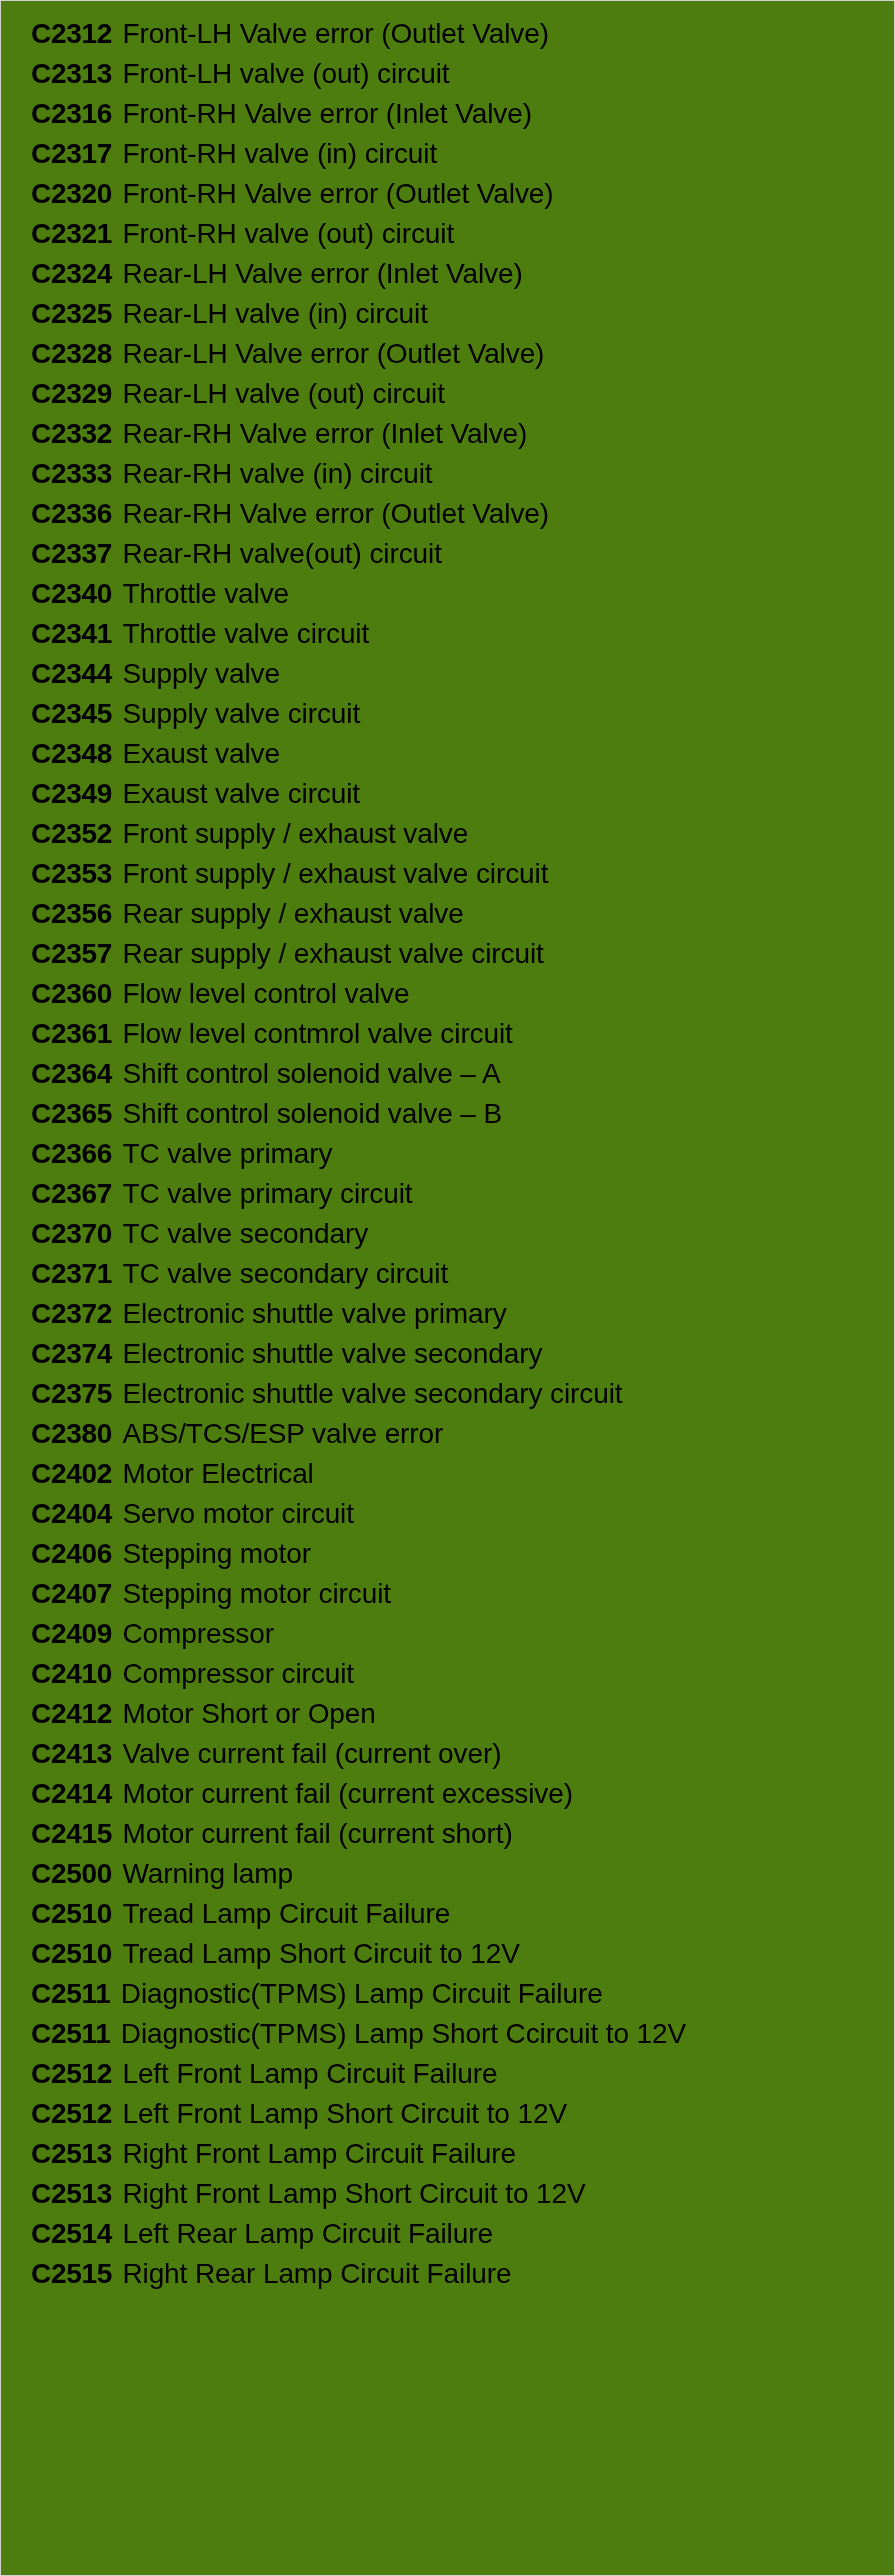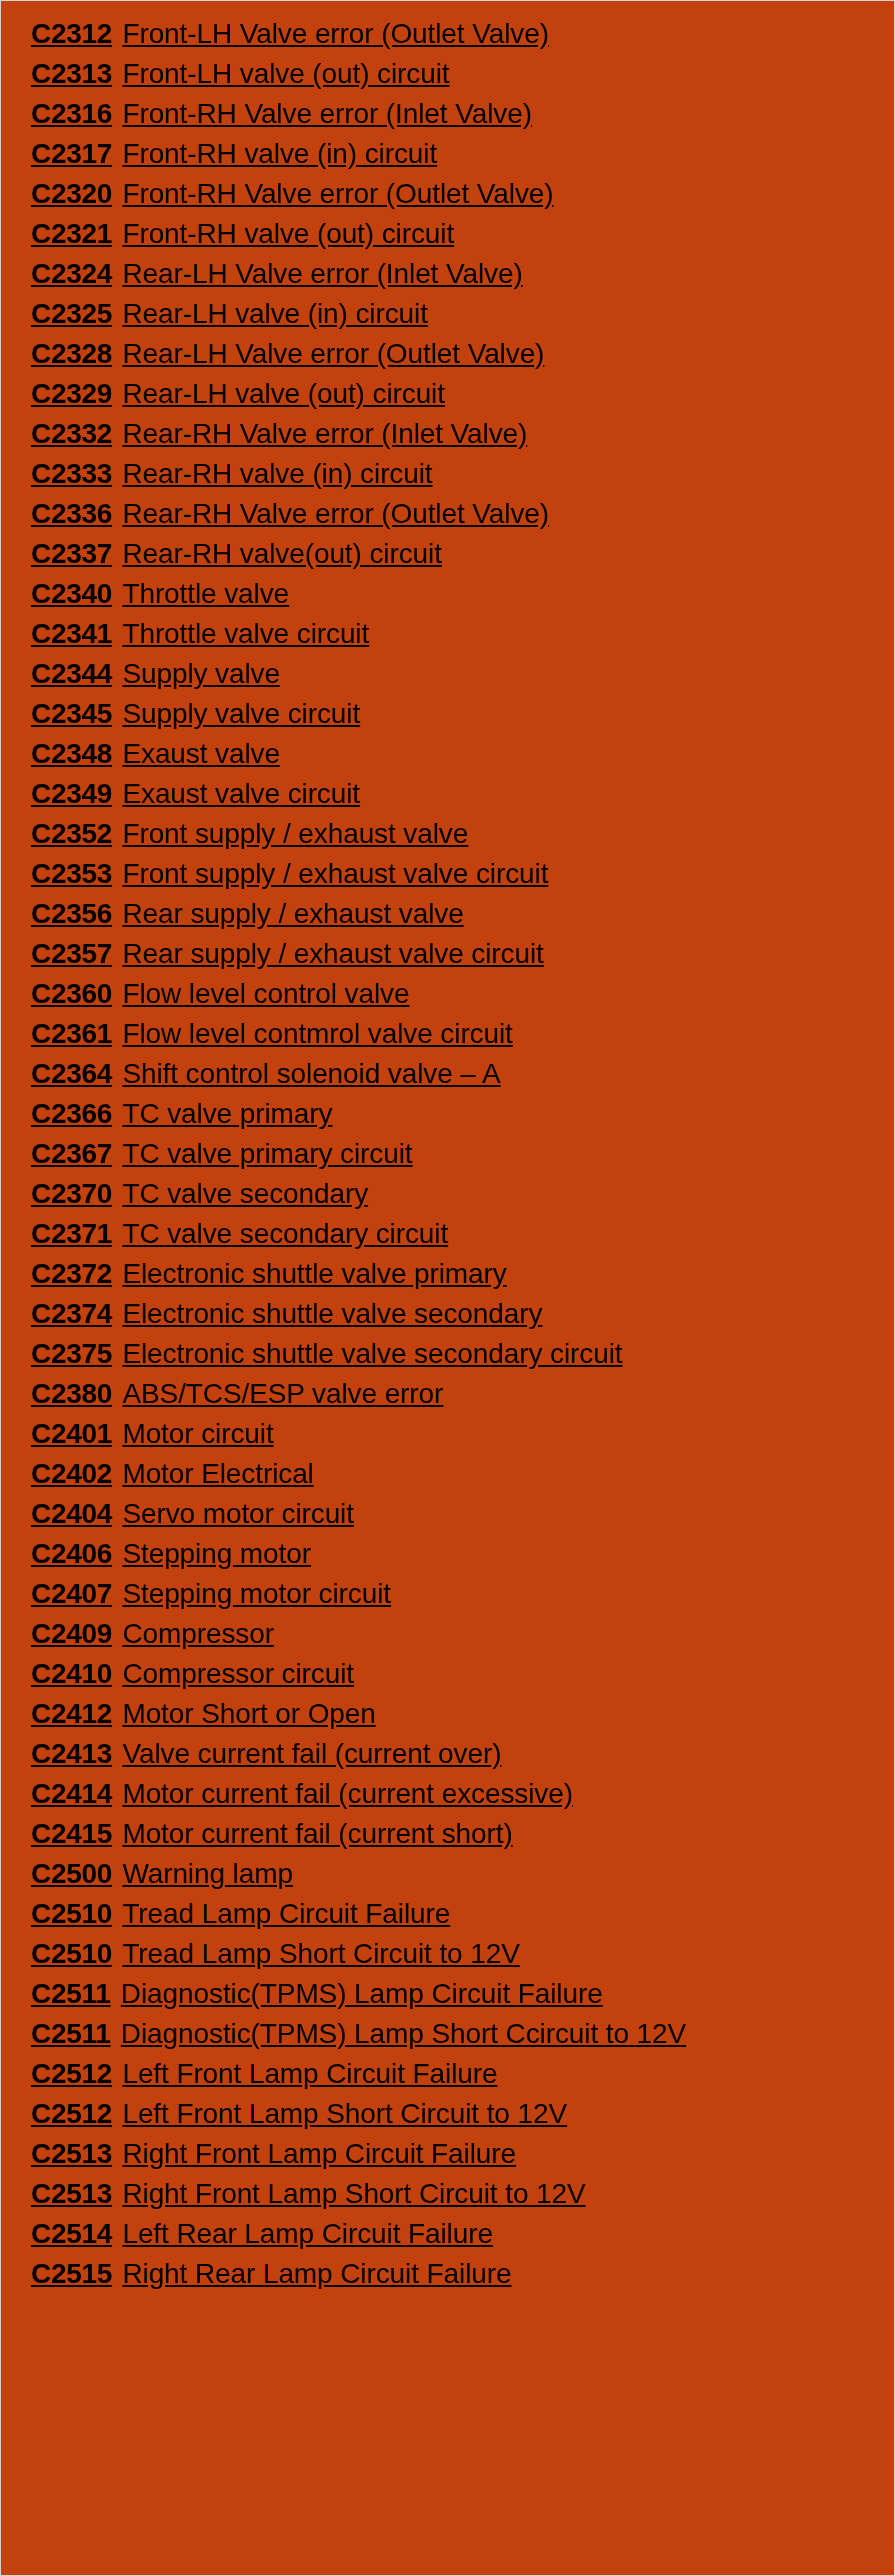--- a/index.html
+++ b/index.html
@@ -11,24 +11,23 @@
     width: 895px;
     height: 2576px;
     font-family: "Liberation Sans", sans-serif;
     color: #000000;
     overflow: hidden;
   }
   #dtc-page {
     box-sizing: border-box;
     width: 895px;
     height: 2576px;
-    background: #c2410c;
+    background: #4d7c0f;
     border: 0.9px solid #d2d2d2;
     padding: 13.2px 0 0 0;
-    text-decoration: underline;
   }
   #dtc-list {
     list-style: none;
     margin: 0;
     padding: 0 0 0 30px;
   }
   .dtc-row {
     display: block;
     height: 40px;
     line-height: 40px;
@@ -72,29 +71,29 @@
       <li class="dtc-row"><span class="dtc-code">C2345</span><span class="dtc-desc">Supply valve circuit</span></li>
       <li class="dtc-row"><span class="dtc-code">C2348</span><span class="dtc-desc">Exaust valve</span></li>
       <li class="dtc-row"><span class="dtc-code">C2349</span><span class="dtc-desc">Exaust valve circuit</span></li>
       <li class="dtc-row"><span class="dtc-code">C2352</span><span class="dtc-desc">Front supply / exhaust valve</span></li>
       <li class="dtc-row"><span class="dtc-code">C2353</span><span class="dtc-desc">Front supply / exhaust valve circuit</span></li>
       <li class="dtc-row"><span class="dtc-code">C2356</span><span class="dtc-desc">Rear supply / exhaust valve</span></li>
       <li class="dtc-row"><span class="dtc-code">C2357</span><span class="dtc-desc">Rear supply / exhaust valve circuit</span></li>
       <li class="dtc-row"><span class="dtc-code">C2360</span><span class="dtc-desc">Flow level control valve</span></li>
       <li class="dtc-row"><span class="dtc-code">C2361</span><span class="dtc-desc">Flow level contmrol valve circuit</span></li>
       <li class="dtc-row"><span class="dtc-code">C2364</span><span class="dtc-desc">Shift control solenoid valve – A</span></li>
+      <li class="dtc-row"><span class="dtc-code">C2365</span><span class="dtc-desc">Shift control solenoid valve – B</span></li>
       <li class="dtc-row"><span class="dtc-code">C2366</span><span class="dtc-desc">TC valve primary</span></li>
       <li class="dtc-row"><span class="dtc-code">C2367</span><span class="dtc-desc">TC valve primary circuit</span></li>
       <li class="dtc-row"><span class="dtc-code">C2370</span><span class="dtc-desc">TC valve secondary</span></li>
       <li class="dtc-row"><span class="dtc-code">C2371</span><span class="dtc-desc">TC valve secondary circuit</span></li>
       <li class="dtc-row"><span class="dtc-code">C2372</span><span class="dtc-desc">Electronic shuttle valve primary</span></li>
       <li class="dtc-row"><span class="dtc-code">C2374</span><span class="dtc-desc">Electronic shuttle valve secondary</span></li>
       <li class="dtc-row"><span class="dtc-code">C2375</span><span class="dtc-desc">Electronic shuttle valve secondary circuit</span></li>
       <li class="dtc-row"><span class="dtc-code">C2380</span><span class="dtc-desc">ABS/TCS/ESP valve error</span></li>
-      <li class="dtc-row"><span class="dtc-code">C2401</span><span class="dtc-desc">Motor circuit</span></li>
       <li class="dtc-row"><span class="dtc-code">C2402</span><span class="dtc-desc">Motor Electrical</span></li>
       <li class="dtc-row"><span class="dtc-code">C2404</span><span class="dtc-desc">Servo motor circuit</span></li>
       <li class="dtc-row"><span class="dtc-code">C2406</span><span class="dtc-desc">Stepping motor</span></li>
       <li class="dtc-row"><span class="dtc-code">C2407</span><span class="dtc-desc">Stepping motor circuit</span></li>
       <li class="dtc-row"><span class="dtc-code">C2409</span><span class="dtc-desc">Compressor</span></li>
       <li class="dtc-row"><span class="dtc-code">C2410</span><span class="dtc-desc">Compressor circuit</span></li>
       <li class="dtc-row"><span class="dtc-code">C2412</span><span class="dtc-desc">Motor Short or Open</span></li>
       <li class="dtc-row"><span class="dtc-code">C2413</span><span class="dtc-desc">Valve current fail (current over)</span></li>
       <li class="dtc-row"><span class="dtc-code">C2414</span><span class="dtc-desc">Motor current fail (current excessive)</span></li>
       <li class="dtc-row"><span class="dtc-code">C2415</span><span class="dtc-desc">Motor current fail (current short)</span></li>

